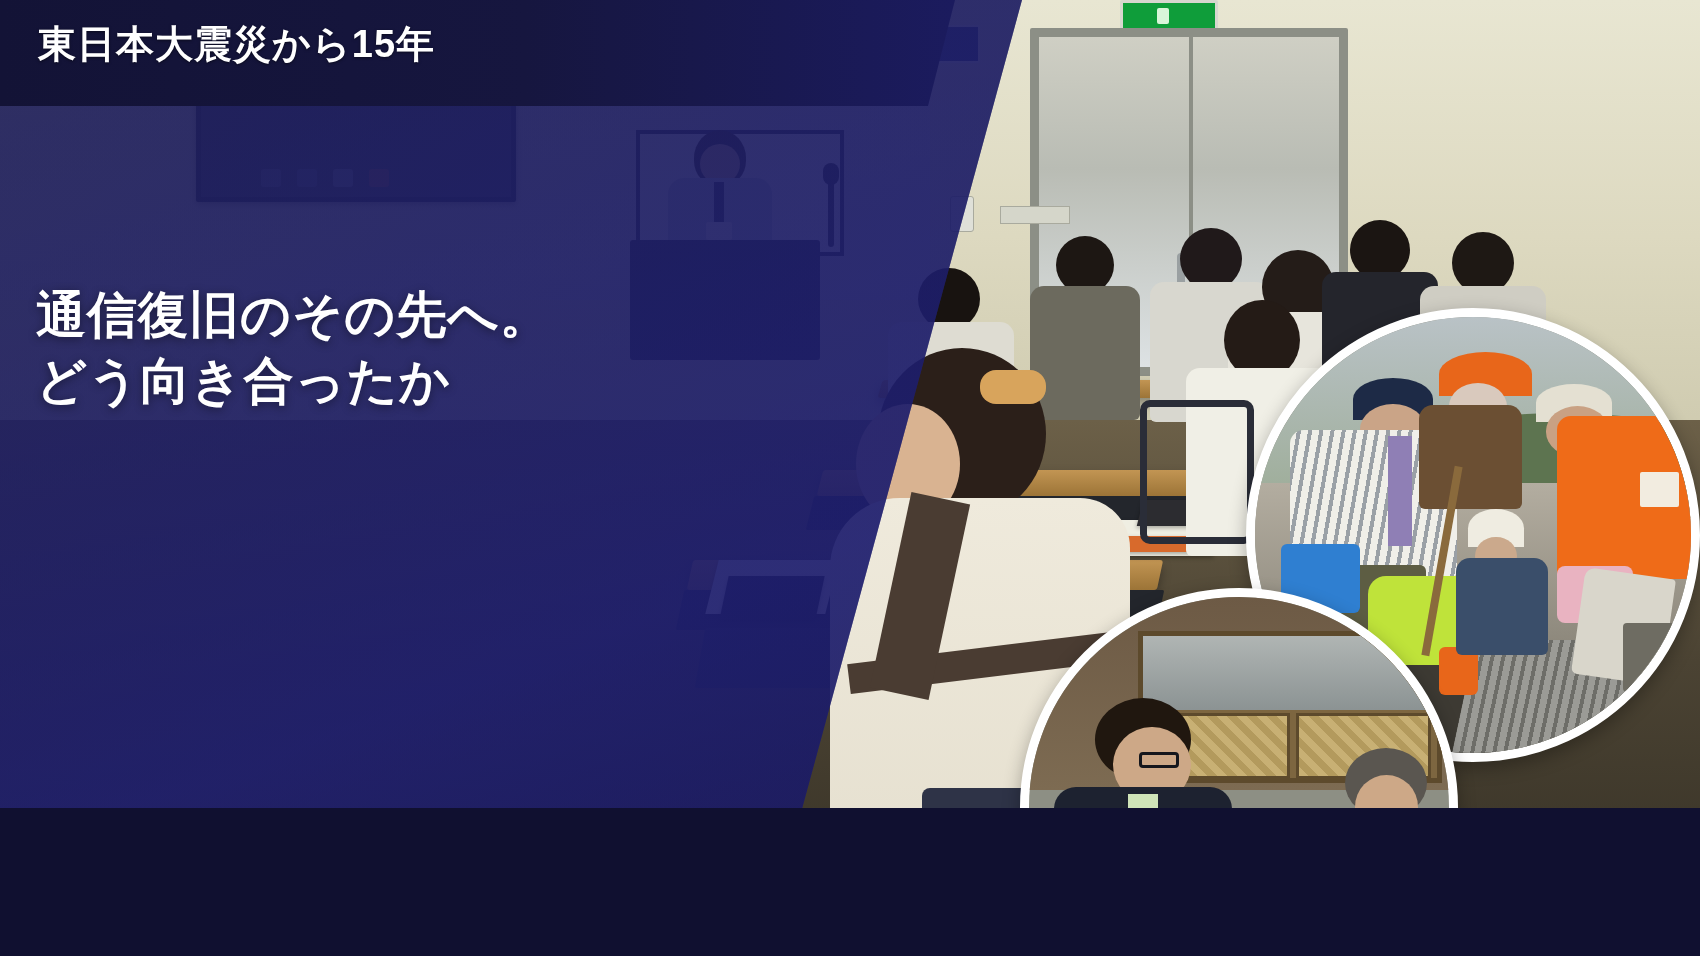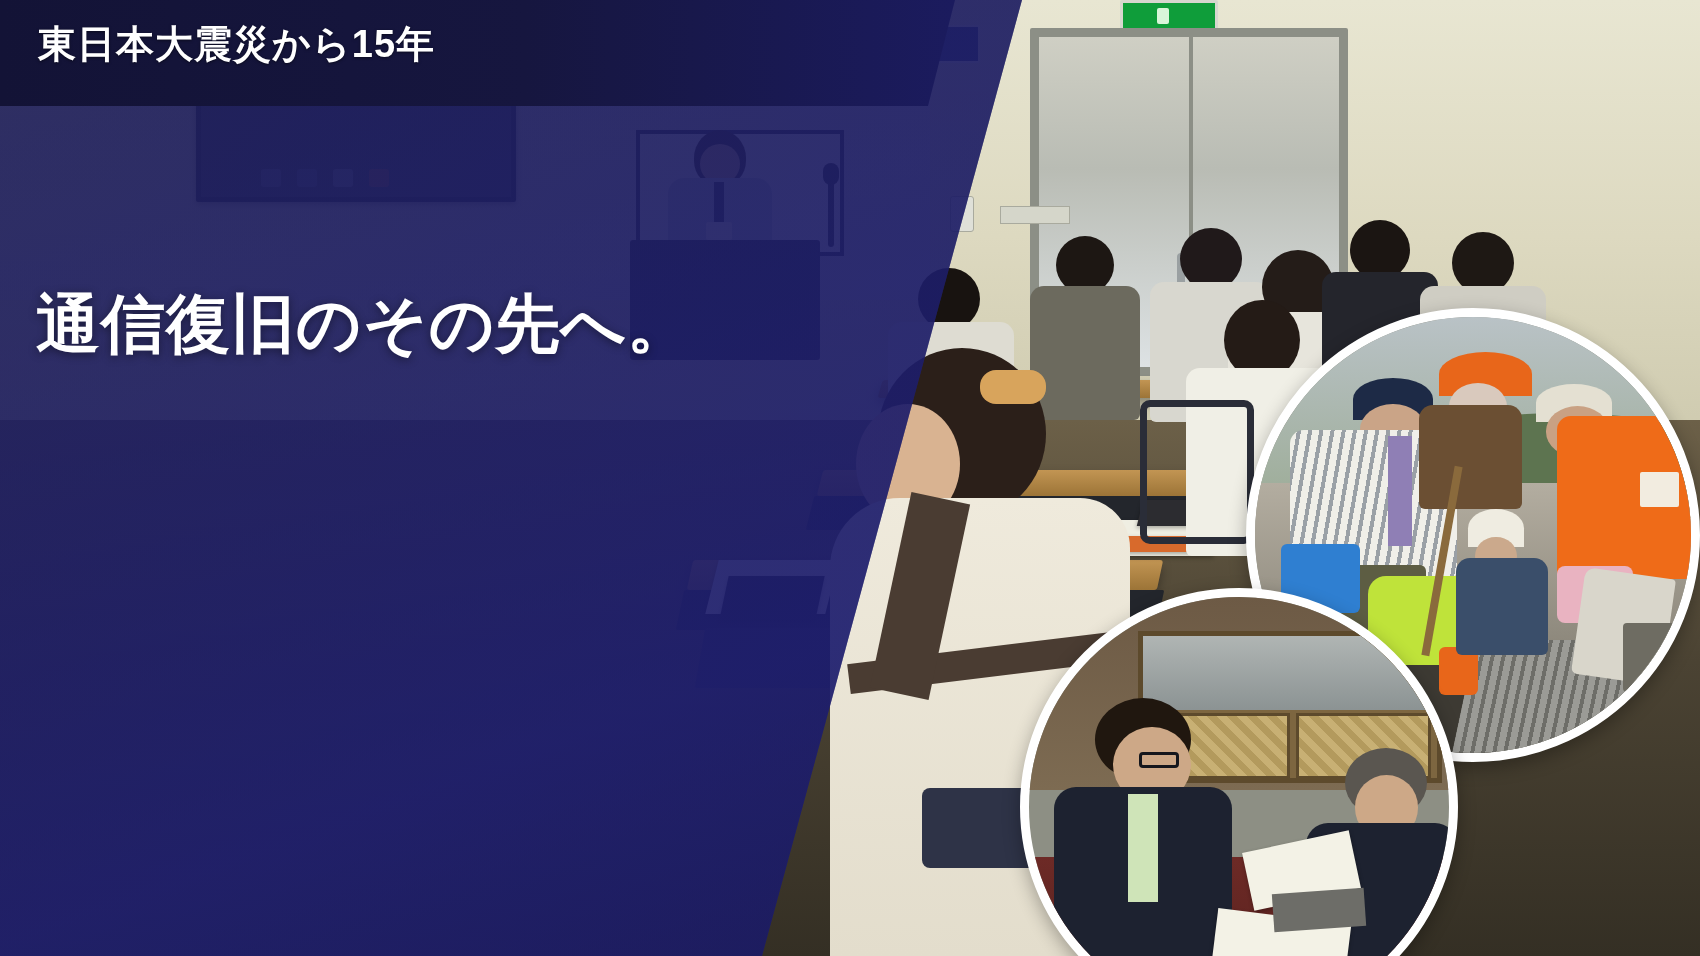--- a/index.html
+++ b/index.html
@@ -1,21 +1,21 @@
 <!DOCTYPE html>
 <html><head>
 <meta charset="utf-8">
 <title>hero-banner</title>
 <style>
   html,body{margin:0;padding:0;background:#101030;}
   body{font-family:"Liberation Sans","DejaVu Sans",sans-serif;}
 
   .stage{
     position:relative;
-    width:1700px;height:956px;
+    width:1700px;height:808px;
     overflow:hidden;
     background:#ec4899;
   }
 
   
   .photo{position:absolute;inset:0;overflow:hidden;}
 
   .photo-wall{
     position:absolute;left:0;top:0;width:1700px;height:430px;
     background:
@@ -119,21 +119,21 @@
     clip-path:polygon(0 0,172px 0,143px 56px,0 56px);
     display:flex;align-items:center;
   }
   .voltag-text{
     margin-left:38px;color:#1b1b62;font-size:31px;font-weight:bold;letter-spacing:.5px;
   }
 
   
   .headline{
     position:absolute;left:36px;top:282px;width:820px;
-    color:#ffffff;font-weight:bold;font-size:64px;line-height:1.32;
+    color:#ffffff;font-weight:bold;font-size:50px;line-height:1.32;
     letter-spacing:1px;
     text-shadow:0 2px 10px rgba(0,0,0,.45);
   }
   .headline div{white-space:nowrap;}
 
   
   .circle{
     position:absolute;border-radius:50%;
     border:9px solid #ffffff;
     overflow:hidden;
@@ -266,20 +266,21 @@
 
   <div class="overlay"></div>
   <div class="overlay-deep"></div>
 
   <div class="topband"></div>
   <div class="topband-text">東日本大震災から15年</div>
 
 
   <div class="headline">
     <div>通信復旧のその先へ。</div>
+    <div>どう向き合ったか</div>
   </div>
 
   <div class="circle circle-top">
     <div class="c-inner">
       <div class="vol-sky"></div>
       <div class="vol-hill"></div>
       <div class="vol-ground"></div>
       <div class="vol-trench"></div>
       <div class="vol-grate"></div>
 

